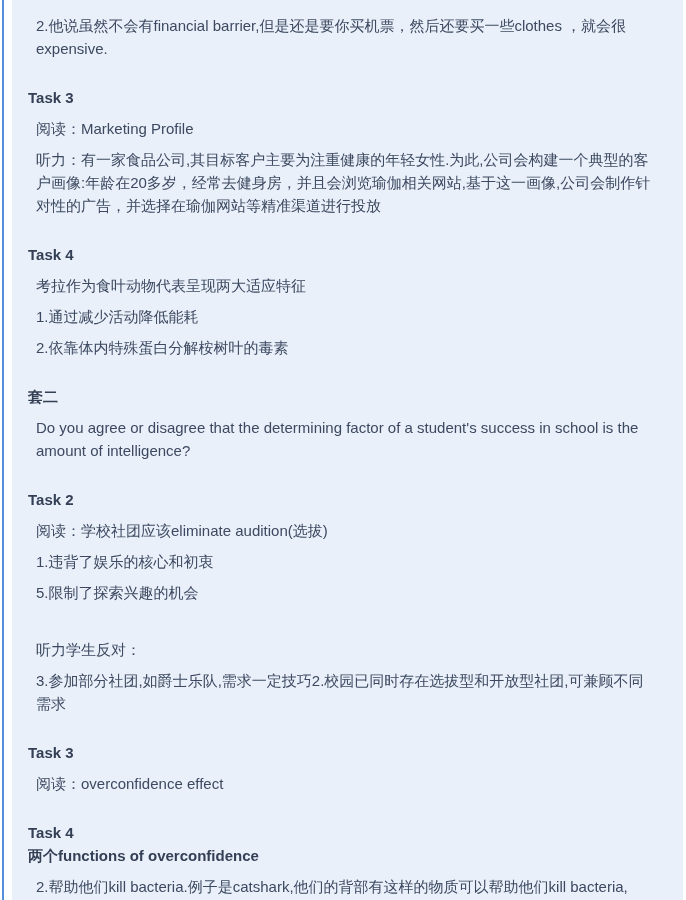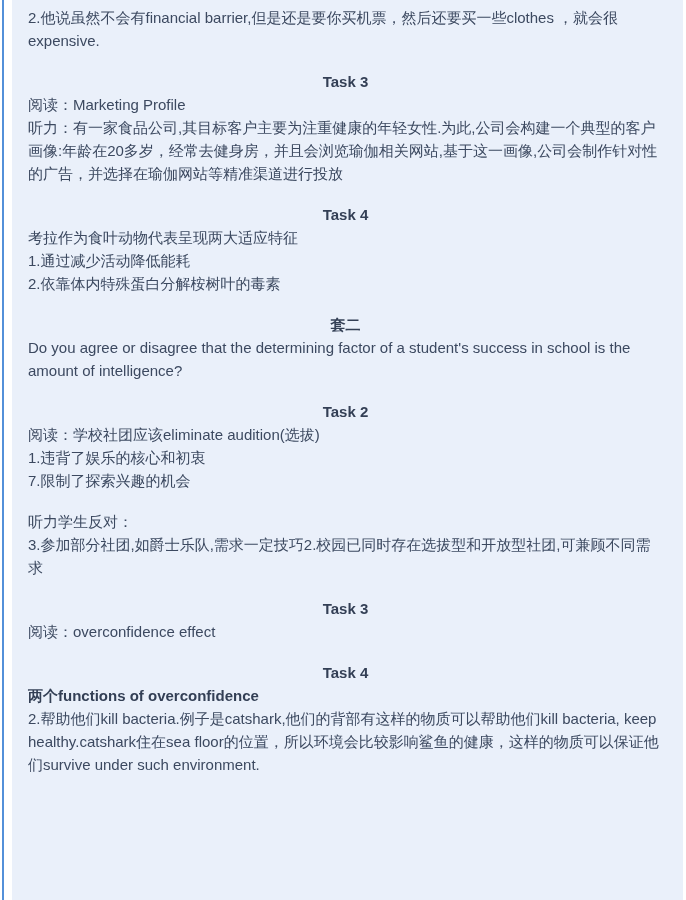--- a/index.html
+++ b/index.html
@@ -28,26 +28,25 @@
     margin-right: 3px;
     min-height: 900px;
     background: var(--content-bg, #eaf0fa);
     padding: 6px 20px 18px 16px;
     box-sizing: border-box;
     font-size: 15px;
     line-height: 23px;
     color: var(--body-color, #3c4960);
   }
   .para {
-    margin: 0;
+    margin: 8px;
     font-weight: normal;
   }
   .heading {
     margin: 0;
-    text-align: center;
     font-weight: bold;
     color: var(--heading-color, #333f55);
   }
   .para-bold {
     margin: 0;
     font-weight: bold;
     color: var(--heading-color, #333f55);
   }
   .gap {
     margin: 0;
@@ -70,21 +69,21 @@
       <p class="para">考拉作为食叶动物代表呈现两大适应特征</p>
       <p class="para">1.通过减少活动降低能耗</p>
       <p class="para">2.依靠体内特殊蛋白分解桉树叶的毒素</p>
       <p class="gap"></p>
       <p class="heading">套二</p>
       <p class="para">Do you agree or disagree that the determining factor of a student's success in school is the amount of intelligence?</p>
       <p class="gap"></p>
       <p class="heading">Task 2</p>
       <p class="para">阅读：学校社团应该eliminate audition(选拔)</p>
       <p class="para">1.违背了娱乐的核心和初衷</p>
-      <p class="para">7.限制了探索兴趣的机会</p>
+      <p class="para">5.限制了探索兴趣的机会</p>
       <p class="gap"></p>
       <p class="para">听力学生反对：</p>
       <p class="para">3.参加部分社团,如爵士乐队,需求一定技巧2.校园已同时存在选拔型和开放型社团,可兼顾不同需求</p>
       <p class="gap"></p>
       <p class="heading">Task 3</p>
       <p class="para">阅读：overconfidence effect</p>
       <p class="gap"></p>
       <p class="heading">Task 4</p>
       <p class="para-bold">两个functions of overconfidence</p>
       <p class="para">2.帮助他们kill bacteria.例子是catshark,他们的背部有这样的物质可以帮助他们kill bacteria, keep healthy.catshark住在sea floor的位置，所以环境会比较影响鲨鱼的健康，这样的物质可以保证他们survive under such environment.</p>

